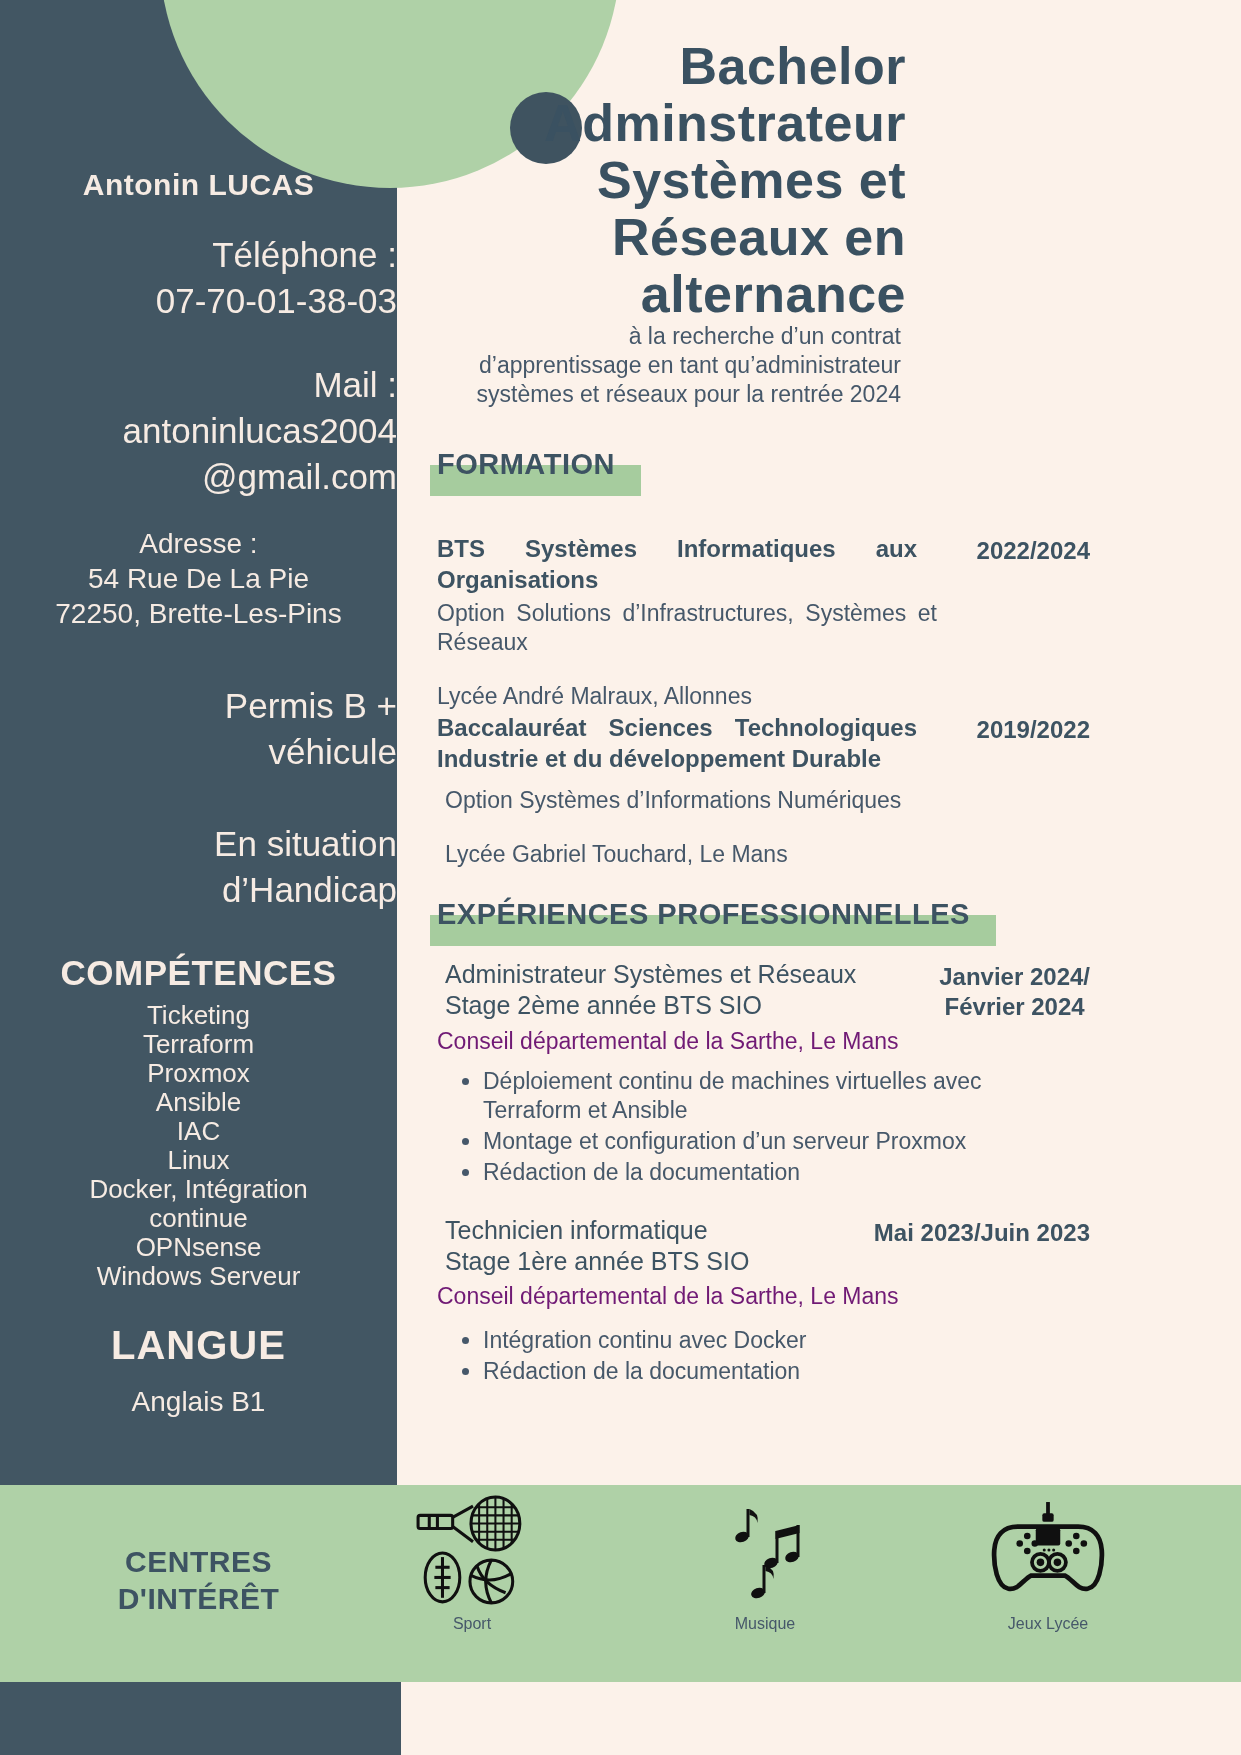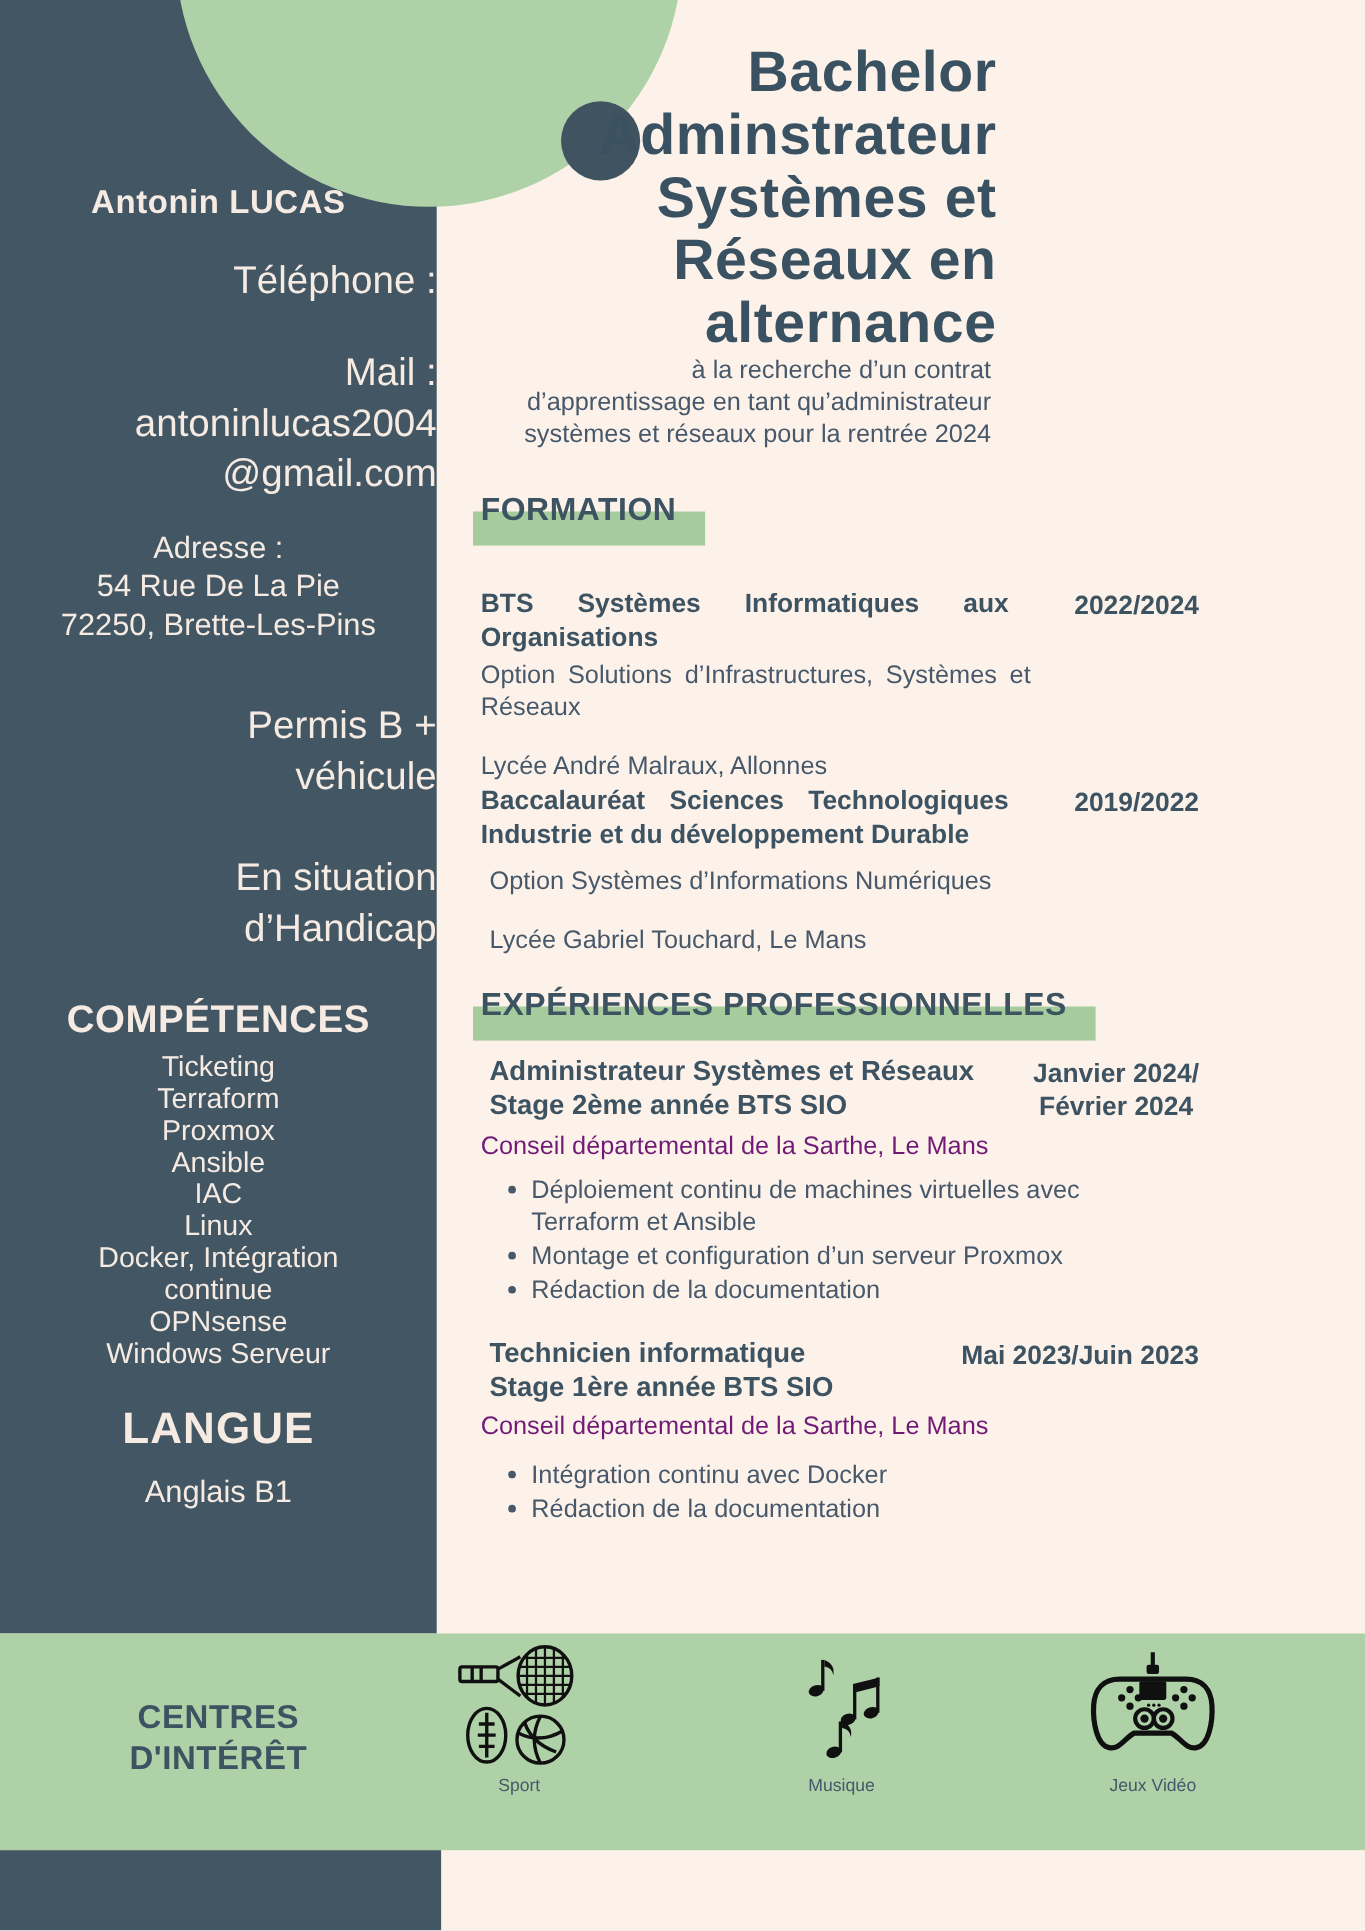--- a/index.html
+++ b/index.html
@@ -41,21 +41,21 @@
   .sec-heading::before{content:"";position:absolute;left:-7px;right:-26px;top:17px;height:31px;background:#a6cc9e;}
   .sec-heading .hl-text{position:relative;z-index:1;}
 
   .entry-row{display:flex;justify-content:space-between;align-items:flex-start;}
   .entry-title{width:480px;font-weight:700;font-size:24px;line-height:31px;text-align:justify;}
   .entry-date{font-weight:700;font-size:24px;line-height:30px;text-align:center;white-space:nowrap;padding-top:3px;}
   .entry-detail{width:500px;font-size:23px;line-height:29px;text-align:justify;color:#46586a;}
   .entry-school{font-size:23px;color:#46586a;}
   .indent{padding-left:8px;}
 
-  .exp-title{font-weight:700;font-size:25px;line-height:31px;}
+  .exp-title{font-weight:400;font-size:25px;line-height:31px;}
   .exp-company{font-size:23px;color:#701a75;margin-top:6px;}
   .bullets{margin:12px 0 0 0;padding-left:46px;}
   .bullets li{font-size:23px;line-height:29px;max-width:510px;color:#46586a;margin:2px 0;}
 
   
   .band-heading{position:absolute;left:0;top:58px;width:397px;text-align:center;
     font-weight:800;font-size:30px;line-height:37px;color:#3d5362;letter-spacing:.5px;}
   .interest{position:absolute;top:8px;transform:translateX(-50%);text-align:center;width:240px;}
   .interest .icon{height:118px;display:flex;align-items:center;justify-content:center;}
   .interest-label{font-size:16px;color:#46586a;margin-top:4px;}
@@ -71,20 +71,21 @@
   <div class="circle-green"></div>
   <div class="circle-dark"></div>
   <div class="band"></div>
   <div class="bottom-block"></div>
 
   <aside class="sidebar">
     <div class="side-name">Antonin LUCAS</div>
 
     <div class="m30">
       <div class="side-big">Téléphone :</div>
+      <div class="side-big">07-70-01-38-03</div>
     </div>
 
     <div class="m38">
       <div class="side-big">Mail :</div>
       <div class="side-big">antoninlucas2004</div>
       <div class="side-big">@gmail.com</div>
     </div>
 
     <div class="m26">
       <div class="side-med">Adresse :</div>
@@ -280,17 +281,17 @@
             <circle cx="108" cy="46" r="3.5" fill="#101010"></circle>
           <circle cx="62" cy="66" r="9" fill="none" stroke="#101010" stroke-width="4"></circle>
           <circle cx="62" cy="66" r="4" fill="#101010"></circle>
           <circle cx="80" cy="66" r="9" fill="none" stroke="#101010" stroke-width="4"></circle>
           <circle cx="80" cy="66" r="4" fill="#101010"></circle>
           <circle cx="66" cy="53" r="1.6" fill="#101010"></circle>
             <circle cx="71" cy="53" r="1.6" fill="#101010"></circle>
             <circle cx="76" cy="53" r="1.6" fill="#101010"></circle>
         </svg>
       </div>
-      <div class="interest-label">Jeux Vidéo</div>
+      <div class="interest-label">Jeux Lycée</div>
     </div>
   </section>
 
 </div>
 
 </body></html>

